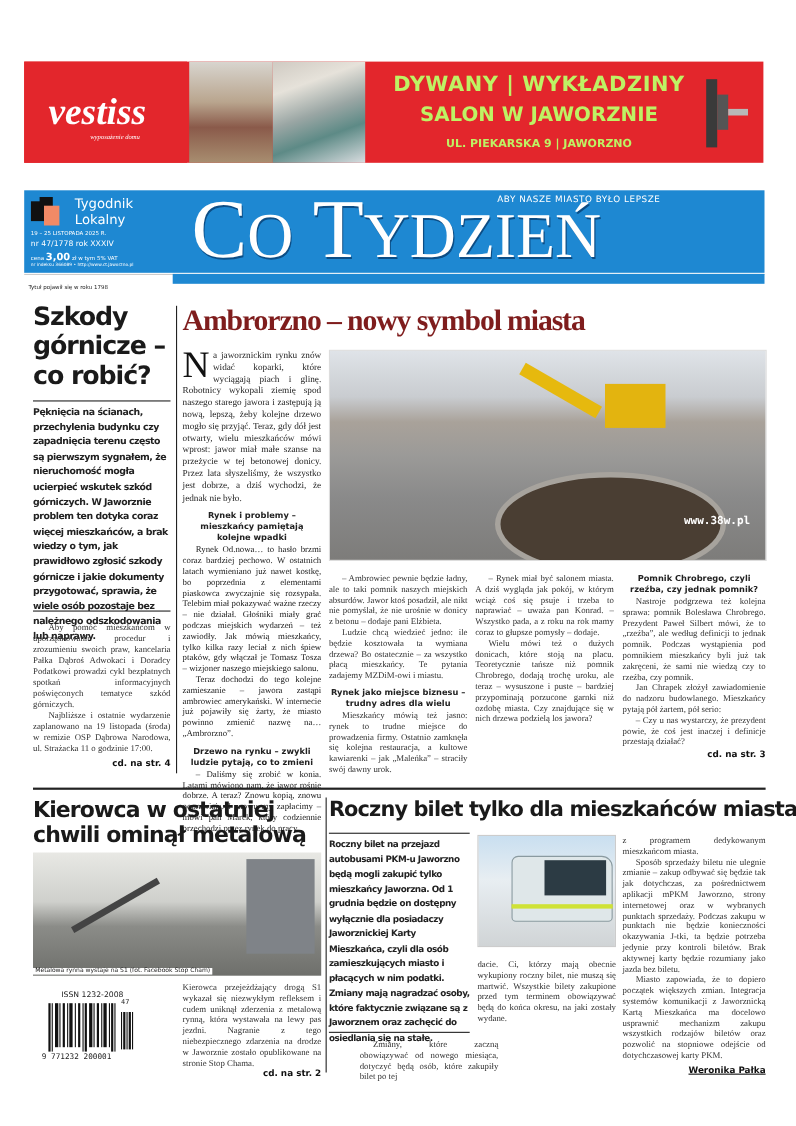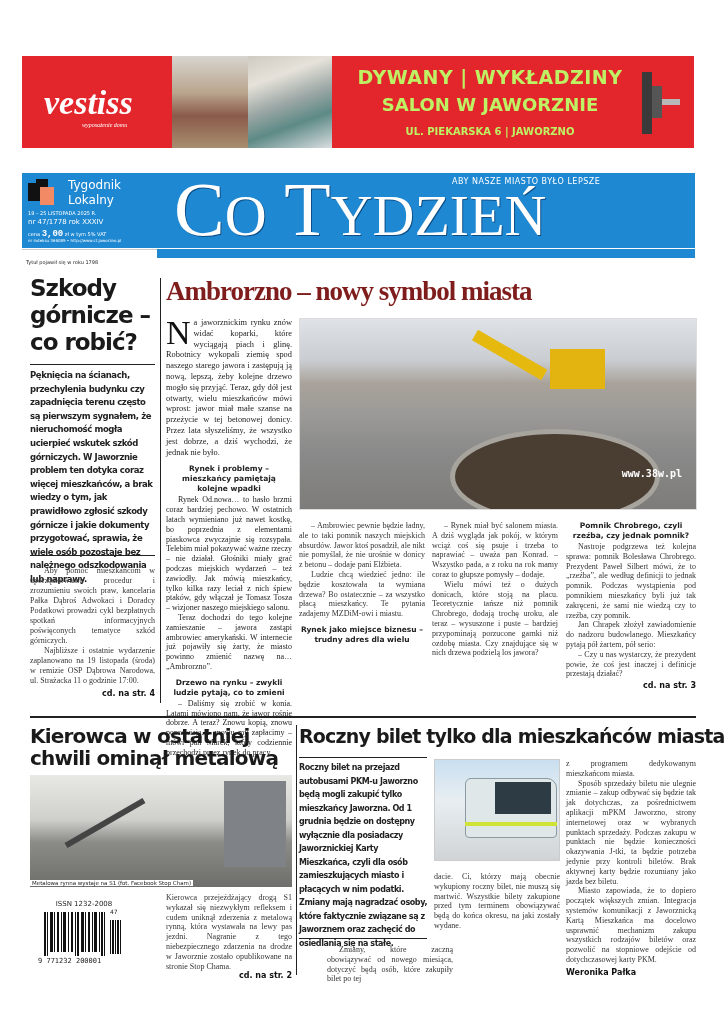--- a/index.html
+++ b/index.html
@@ -18,21 +18,21 @@
 #ad-l3{top:70px;font-size:10px;font-weight:bold;}
 #ad-vac{left:618px;top:10px;width:40px;height:76px;}
 
 #mast{left:22px;top:173px;width:673px;height:75px;background:#1e88d2;}
 #mast-logo{left:6px;top:6px;width:28px;height:28px;}
 #mast-t1{left:46px;top:5px;font-family:"DejaVu Sans",sans-serif;color:#fff;font-size:12px;}
 #mast-t2{left:46px;top:20px;font-family:"DejaVu Sans",sans-serif;color:#fff;font-size:12px;}
 #mast-date{left:6px;top:37px;color:#fff;font-family:"DejaVu Sans",sans-serif;font-size:5px;}
 #mast-nr{left:6px;top:45px;color:#fff;font-family:"DejaVu Sans",sans-serif;font-size:7px;}
 #mast-price{left:6px;top:56px;color:#fff;font-family:"DejaVu Sans",sans-serif;font-size:5px;}
-#mast-price b{font-size:9px;font-family:Liberation Mono, monospace;}
+#mast-price b{font-size:9px;}
 #mast-idx{left:6px;top:65px;color:#fff;font-family:"DejaVu Sans",sans-serif;font-size:4px;}
 #mast-slogan{left:430px;top:4px;color:#fff;font-family:"DejaVu Sans",sans-serif;font-size:8px;letter-spacing:0.5px;}
 #mast-title{left:152px;top:-4px;color:#fff;font-family:"Liberation Serif",serif;font-size:76px;line-height:80px;white-space:nowrap;text-shadow:1px 1px 0 #0c4d85;}
 #mast-title .sm{font-size:58px;}
 #mast-strip{left:22px;top:249px;width:673px;height:9px;background:#fff;border-top:1px solid #ccc;}
 #mast-strip span{font-family:"DejaVu Sans",sans-serif;font-size:5px;color:#222;margin-left:4px;}
 #mast-bar{left:157px;top:249px;width:538px;height:9px;background:#1e88d2;}
 #left-h{left:30px;top:275px;width:128px;font-family:"DejaVu Sans",sans-serif;font-weight:bold;font-size:23px;line-height:27px;color:#1a1a1a;letter-spacing:-1px;}
 #left-rule1{left:30px;top:364px;width:125px;height:1px;background:#222;}
 #left-lead{left:30px;top:369px;width:128px;font-family:"DejaVu Sans",sans-serif;font-size:8.5px;line-height:13.6px;font-weight:bold;color:#222;letter-spacing:-0.4px;}
@@ -76,35 +76,35 @@
 #br-rule1{left:299px;top:757px;width:128px;height:1px;background:#222;}
 #br-lead{left:299px;top:761px;width:130px;font-family:"DejaVu Sans",sans-serif;font-size:8px;line-height:13.5px;font-weight:bold;color:#222;letter-spacing:-0.4px;}
 #br-rule2{left:299px;top:938px;width:128px;height:1px;background:#222;}
 #br-c1{left:299px;top:945px;width:126px;margin-left:28px;}
 #bus{left:434px;top:759px;width:126px;height:102px;background:linear-gradient(180deg,#c9dff0 0%,#e8eef2 40%,#d0d4d6 100%);overflow:hidden;border:1px solid #ccc;}
 #bus .body{position:absolute;left:30px;top:18px;width:92px;height:60px;background:#dfe7e9;border-radius:6px 10px 4px 4px;border:1px solid #8a9aa0;}
 #bus .win{position:absolute;left:60px;top:22px;width:56px;height:32px;background:#2c3b44;}
 #bus .stripe{position:absolute;left:30px;top:62px;width:92px;height:4px;background:#cfe236;}
 #br-c2{left:434px;top:872px;width:126px;}
 #br-c3{left:566px;top:759px;width:130px;}
-#br-author{font-family:"DejaVu Sans",sans-serif;font-weight:bold;font-size:8px;color:#111;margin-top:3px;}
+#br-author{font-family:"DejaVu Sans",sans-serif;font-weight:bold;font-size:8px;text-align:right;color:#111;margin-top:3px;text-decoration:underline;}
 </style>
 </head>
 <body>
 
 <div id="ad" class="abs">
   <div id="ad-logo-box" class="abs">
     <div id="ad-logo" class="abs">vestiss</div>
     <div id="ad-logo-sub" class="abs">wyposażenie domu</div>
   </div>
   <div id="ad-img1" class="abs"></div>
   <div id="ad-img2" class="abs"></div>
   <div id="ad-l1" class="abs ad-line">DYWANY | WYKŁADZINY</div>
   <div id="ad-l2" class="abs ad-line">SALON W JAWORZNIE</div>
-  <div id="ad-l3" class="abs ad-line">UL. PIEKARSKA 6 | JAWORZNO</div>
+  <div id="ad-l3" class="abs ad-line">UL. PIEKARSKA 9 | JAWORZNO</div>
   <svg id="ad-vac" class="abs" viewBox="0 0 40 76">
     <rect x="2" y="6" width="10" height="62" fill="#3a3a3a"></rect>
     <rect x="12" y="20" width="10" height="32" fill="#555"></rect>
     <rect x="22" y="33" width="18" height="6" fill="#b8b8b8"></rect>
   </svg>
 </div>
 
 <div id="mast" class="abs">
   <svg id="mast-logo" class="abs" viewBox="0 0 28 28">
     <rect x="0" y="4" width="14" height="18" fill="#111"></rect>
@@ -150,20 +150,21 @@
   <div class="sub">Rynek i problemy – mieszkańcy pamiętają kolejne wpadki</div>
   <p style="font-size:8px;line-height:9.8px;">Rynek Od.nowa… to hasło brzmi coraz bardziej pechowo. W ostatnich latach wymieniano już nawet kostkę, bo poprzednia z elementami piaskowca zwyczajnie się rozsypała. Telebim miał pokazywać ważne rzeczy – nie działał. Głośniki miały grać podczas miejskich wydarzeń – też zawiodły. Jak mówią mieszkańcy, tylko kilka razy leciał z nich śpiew ptaków, gdy włączał je Tomasz Tosza – wizjoner naszego miejskiego salonu.</p>
   <p style="font-size:8px;line-height:9.8px;">Teraz dochodzi do tego kolejne zamieszanie – jawora zastąpi ambrowiec amerykański. W internecie już pojawiły się żarty, że miasto powinno zmienić nazwę na… „Ambrorzno”.</p>
   <div class="sub">Drzewo na rynku – zwykli ludzie pytają, co to zmieni</div>
   <p style="font-size:8px;line-height:9.8px;">– Daliśmy się zrobić w konia. Latami mówiono nam, że jawor rośnie dobrze. A teraz? Znowu kopią, znowu poprawiają. I znowu my zapłacimy – mówi pan Marek, który codziennie przechodzi przez rynek do pracy.</p>
 </div>
 <div id="c2" class="abs col">
   <p>– Ambrowiec pewnie będzie ładny, ale to taki pomnik naszych miejskich absurdów. Jawor ktoś posadził, ale nikt nie pomyślał, że nie urośnie w donicy z betonu – dodaje pani Elżbieta.</p>
   <p>Ludzie chcą wiedzieć jedno: ile będzie kosztowała ta wymiana drzewa? Bo ostatecznie – za wszystko płacą mieszkańcy. Te pytania zadajemy MZDiM-owi i miastu.</p>
   <div class="sub">Rynek jako miejsce biznesu – trudny adres dla wielu</div>
+  <p>Mieszkańcy mówią też jasno: rynek to trudne miejsce do prowadzenia firmy. Ostatnio zamknęła się kolejna restauracja, a kultowe kawiarenki – jak „Maleńka” – straciły swój dawny urok.</p>
 </div>
 <div id="c3" class="abs col">
   <p>– Rynek miał być salonem miasta. A dziś wygląda jak pokój, w którym wciąż coś się psuje i trzeba to naprawiać – uważa pan Konrad. – Wszystko pada, a z roku na rok mamy coraz to głupsze pomysły – dodaje.</p>
   <p>Wielu mówi też o dużych donicach, które stoją na placu. Teoretycznie tańsze niż pomnik Chrobrego, dodają trochę uroku, ale teraz – wysuszone i puste – bardziej przypominają porzucone garnki niż ozdobę miasta. Czy znajdujące się w nich drzewa podzielą los jawora?</p>
 </div>
 <div id="c4" class="abs col">
   <div class="sub" style="margin-top:0">Pomnik Chrobrego, czyli rzeźba, czy jednak pomnik?</div>
   <p>Nastroje podgrzewa też kolejna sprawa: pomnik Bolesława Chrobrego. Prezydent Paweł Silbert mówi, że to „rzeźba”, ale według definicji to jednak pomnik. Podczas wystąpienia pod pomnikiem mieszkańcy byli już tak zakręceni, że sami nie wiedzą czy to rzeźba, czy pomnik.</p>
   <p>Jan Chrapek złożył zawiadomienie do nadzoru budowlanego. Mieszkańcy pytają pół żartem, pół serio:</p>
   <p>– Czy u nas wystarczy, że prezydent powie, że coś jest inaczej i definicje przestają działać?</p>

